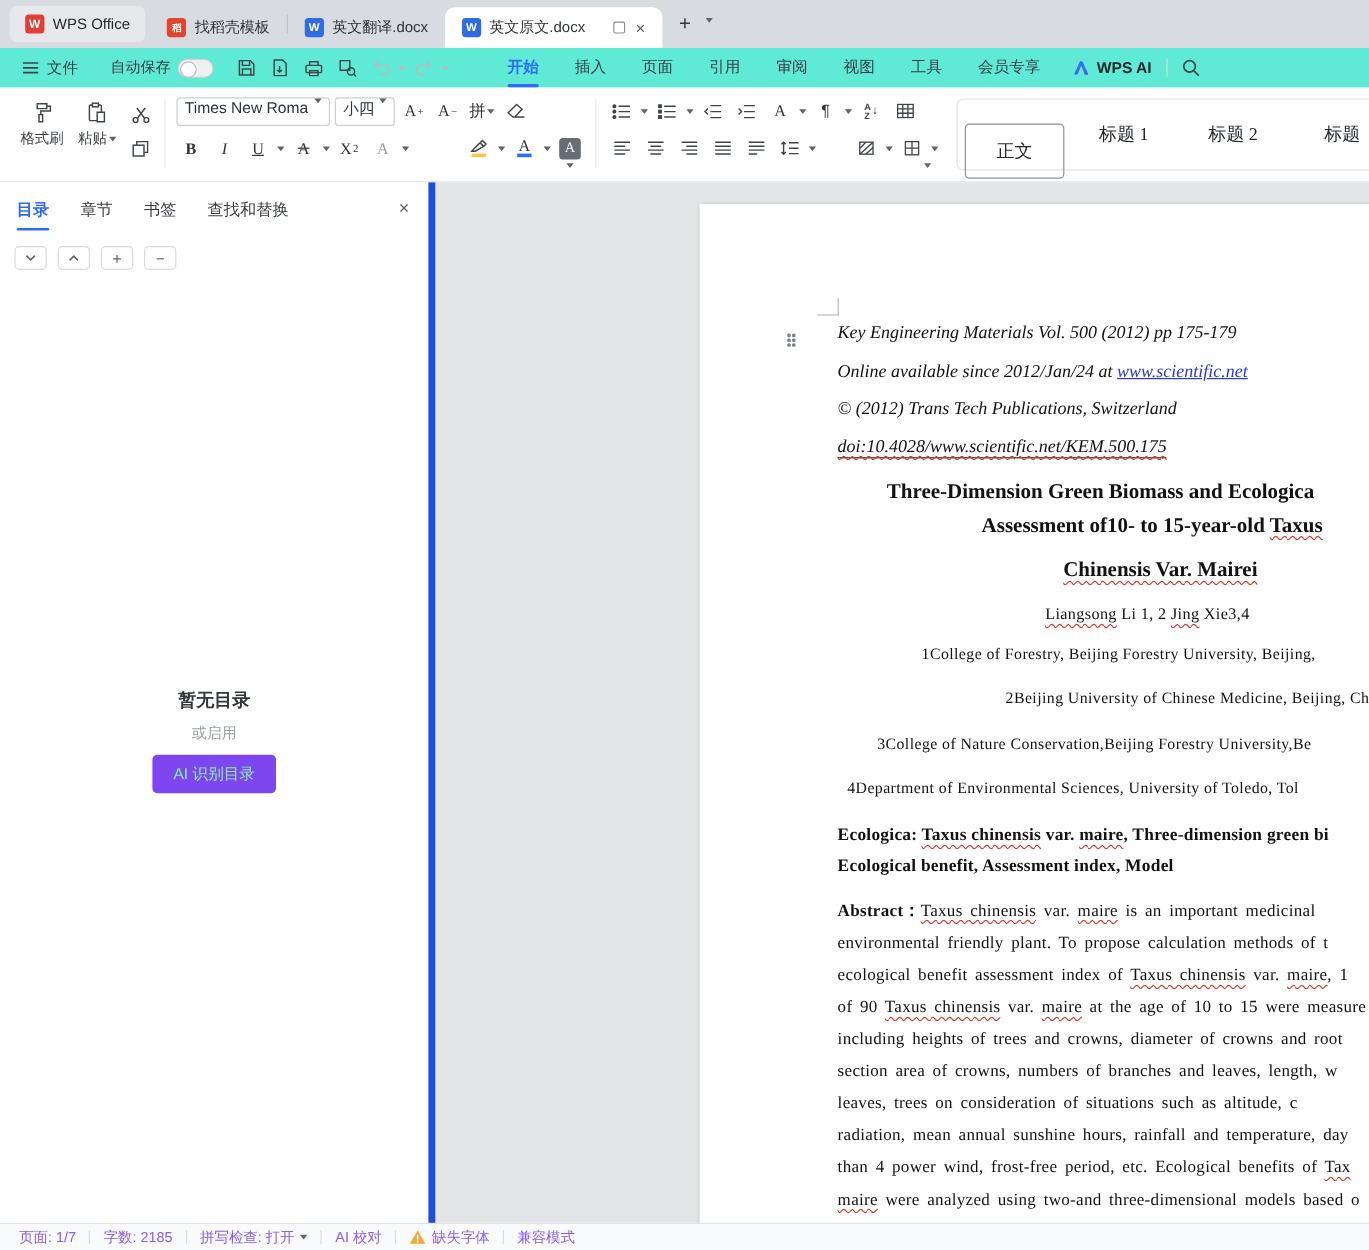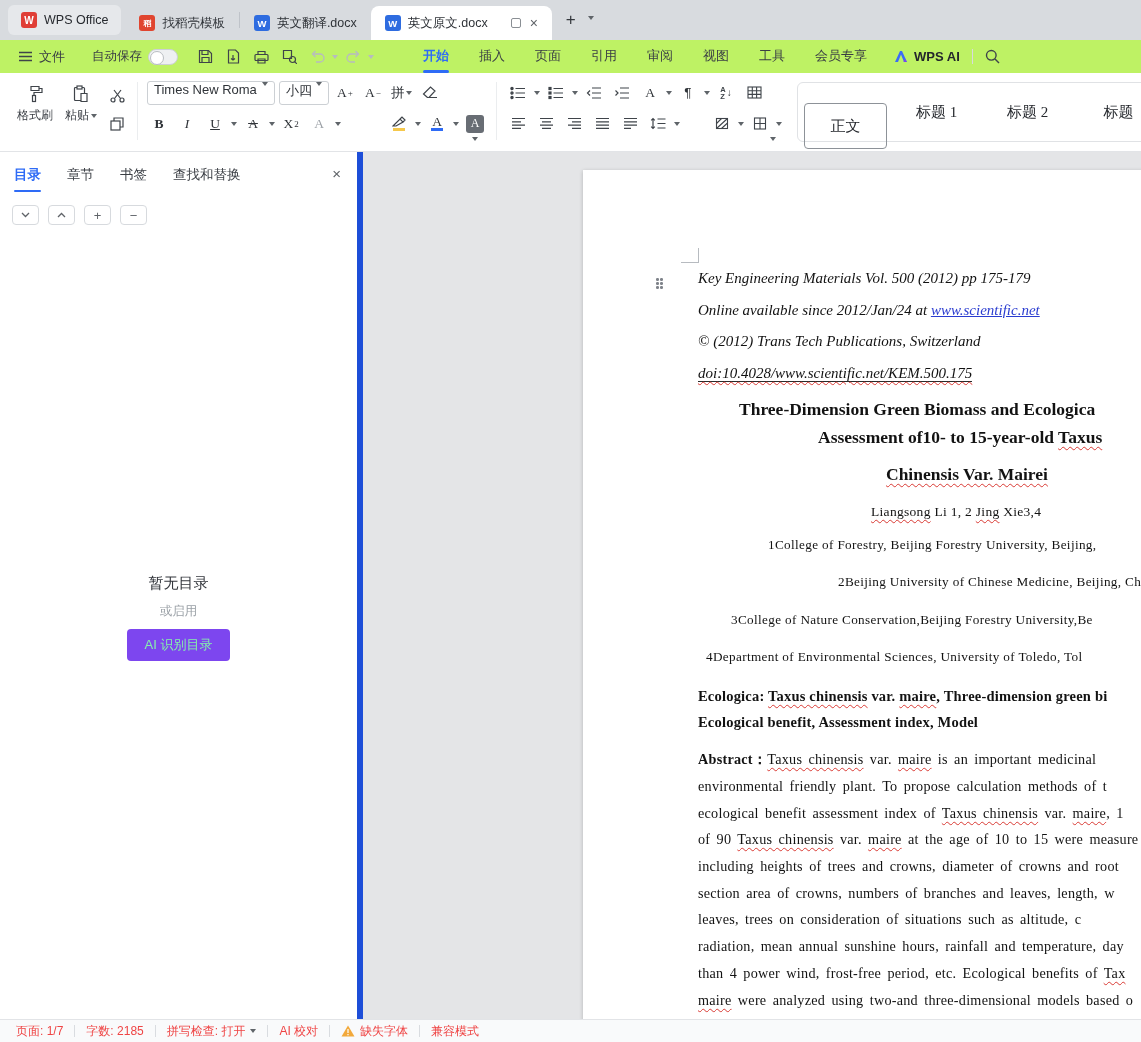--- a/index.html
+++ b/index.html
@@ -20,21 +20,21 @@
   .doc-tab .tab-label{max-width:170px;overflow:hidden;white-space:nowrap;}
   .tab-restore{width:10px;height:10px;border:1px solid #8a8f94;border-radius:2px;margin-left:16px;}
   .tab-close{color:#5f6368;font-size:14px;line-height:1;margin-left:2px;}
   .tab-sep{width:1px;height:16px;background:#bfc3c9;align-self:center;}
   .tab-plus{font-size:17px;color:#34383d;margin:0 0 10px 14px;cursor:pointer;}
   .tab-caret{margin:0 0 14px 12px;cursor:pointer;}
   .caret{display:inline-block;width:0;height:0;border-left:3.5px solid transparent;border-right:3.5px solid transparent;border-top:4px solid #5f6469;vertical-align:middle;}
   .caret.lt{border-top-color:#b7bbc0;}
 
   
-  .menubar{height:33px;background:#bef264;display:flex;align-items:center;padding:0 10px;font-size:13px;}
+  .menubar{height:33px;background:#5eead4;display:flex;align-items:center;padding:0 10px;font-size:13px;}
   .menu-file{display:flex;align-items:center;gap:7px;padding:0 9px;cursor:pointer;}
   .autosave{display:flex;align-items:center;gap:6px;margin-left:18px;font-size:12.5px;color:#3a3e44;}
   .toggle{width:30px;height:16px;border-radius:9px;background:#eef0f2;border:1px solid #ccd0d5;position:relative;cursor:pointer;}
   .toggle::after{content:"";position:absolute;left:1px;top:1px;width:12px;height:12px;border-radius:50%;background:#fff;border:1px solid #b9bdc2;}
   .qbar{display:flex;align-items:center;margin-left:14px;gap:2px;}
   .tbtn{width:26px;height:24px;display:flex;align-items:center;justify-content:center;border-radius:4px;color:#3f444a;cursor:pointer;}
   .tbtn.disabled{color:#b7bbc0;}
   .rtabs{display:flex;align-items:center;margin-left:34px;height:33px;}
   .rtab{padding:0 15px;height:33px;line-height:31px;cursor:pointer;position:relative;color:#3a3e44;}
   .rtab.active{color:var(--accent);font-weight:bold;}
@@ -79,21 +79,21 @@
   .main{display:flex;height:867px;}
   .sidebar{width:363px;background:#fff;border-right:6px solid #1d4ed8;position:relative;flex:none;}
   .side-tabs{display:flex;align-items:center;padding:14px 16px 0 14px;}
   .side-tab{margin-right:26px;font-size:13.5px;color:#3a3e44;padding-bottom:8px;position:relative;cursor:pointer;white-space:nowrap;}
   .side-tab.active{color:var(--accent);font-weight:bold;}
   .side-tab.active::after{content:"";position:absolute;left:0;bottom:0;height:2px;width:100%;background:var(--accent);border-radius:1px;}
   .side-close{position:absolute;right:16px;top:14px;font-size:15px;color:#5f6368;cursor:pointer;line-height:1;}
   .side-btns{display:flex;gap:9px;padding:13px 12px;}
   .sbtn{width:27px;height:20px;border:1px solid #d7dade;border-radius:4px;background:#fff;color:#5f6368;display:flex;align-items:center;justify-content:center;font-size:13px;cursor:pointer;}
   .side-empty{position:absolute;top:422px;left:0;right:0;text-align:center;}
-  .side-empty .t{font-size:15px;font-weight:normal;color:#33363c;}
+  .side-empty .t{font-size:15px;font-weight:bold;color:#33363c;}
   .side-empty .h{font-size:12.5px;color:#9aa0a6;line-height:20px;margin-top:8px;}
   .ai-btn{display:inline-block;margin-top:8px;padding:7px 18px;background:var(--purple);color:#86efac;font-size:13px;border-radius:4px;cursor:pointer;}
 
   .docarea{flex:1;background:#e4e5e7;position:relative;overflow:hidden;}
   .page{position:absolute;left:220px;top:18px;width:840px;height:1360px;background:#fff;box-shadow:0 1px 4px rgba(0,0,0,.22);}
   .margin-mark{position:absolute;left:98px;top:78px;width:18px;height:15px;border-right:1px solid #b7bbc0;border-bottom:1px solid #b7bbc0;}
   .drag-handle{position:absolute;left:73px;top:108px;display:grid;grid-template-columns:repeat(2,4px);grid-auto-rows:4px;}
   .drag-handle i{width:2.5px;height:2.5px;border-radius:50%;background:#7e838a;}
   .page-content{position:relative;padding-top:93px;}
 
@@ -112,21 +112,21 @@
   .ln-kw{margin-left:115px;font-weight:bold;font-size:14.5px;line-height:26px;letter-spacing:.2px;}
   .ln-kw.first{margin-top:8px;}
   .ln-body{margin-left:115px;font-size:14.2px;line-height:26.7px;word-spacing:2.5px;letter-spacing:.25px;}
   .ln-body.first{margin-top:11px;}
   .sg-wavy{text-decoration-line:underline;text-decoration-style:wavy;text-decoration-color:var(--wavy-red);text-decoration-thickness:1px;text-underline-offset:3px;}
   .sg-link{color:var(--link);text-decoration:underline;}
   .sg-doi{border-bottom:1px solid #2a2a2a;text-decoration-line:underline;text-decoration-style:wavy;text-decoration-color:var(--wavy-red);text-decoration-thickness:1px;text-underline-offset:3px;}
   .sg-bold{font-weight:bold;}
 
   
-  .statusbar{height:23px;background:#f9fafb;border-top:1px solid #e2e4e7;display:flex;align-items:center;padding:0 16px;font-size:12px;color:#ef4444;}
+  .statusbar{height:23px;background:#f9fafb;border-top:1px solid #e2e4e7;display:flex;align-items:center;padding:0 16px;font-size:12px;color:#8b5cf6;}
   .sitem{display:flex;align-items:center;gap:5px;padding:0 11px;cursor:pointer;white-space:nowrap;}
   .sitem:first-child{padding-left:0;}
   .ssep{width:1px;height:12px;background:#d9dce0;}
   svg{display:block;}
 </style>
 </head>
 <body>
 
 <div class="tabbar">
   <div class="wps-chip">

